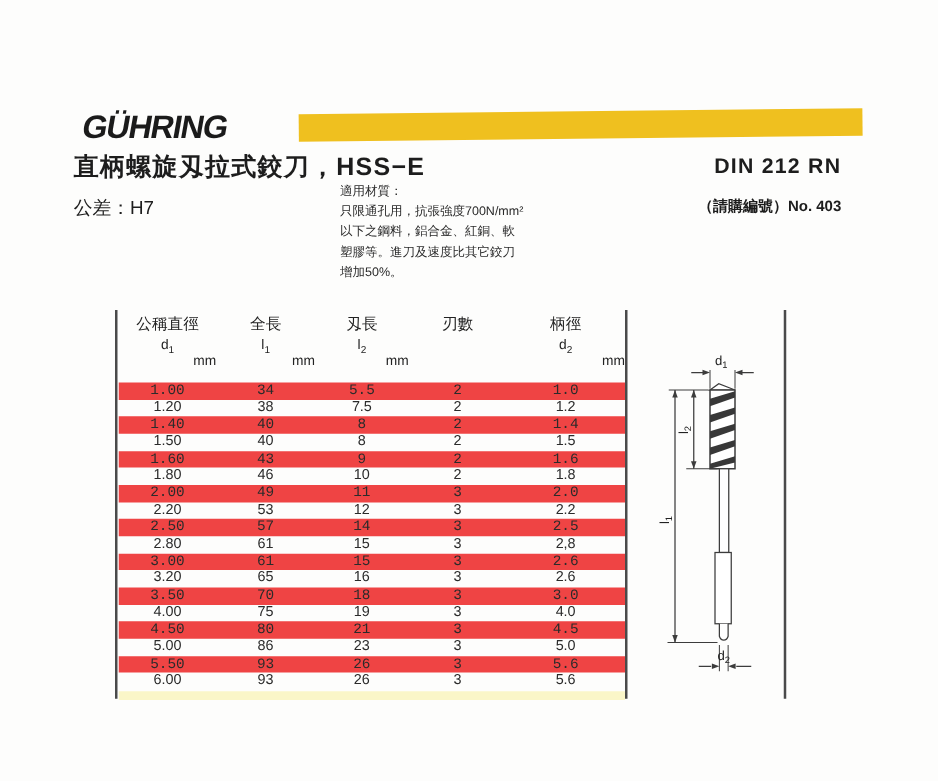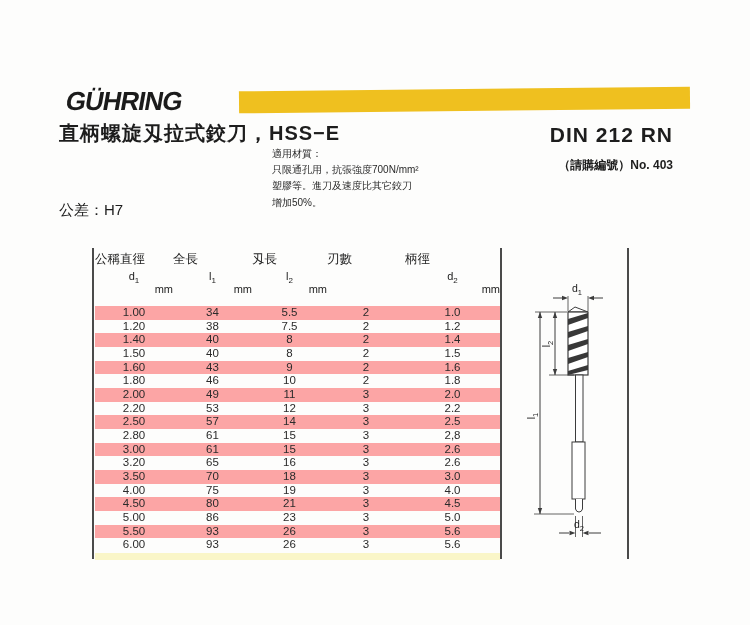--- a/index.html
+++ b/index.html
@@ -8,41 +8,41 @@
 
   
   .logo{position:absolute;left:66px;top:86px;font-size:26px;font-weight:900;
     letter-spacing:-1px;transform:skewX(-10deg);color:#1b1b1b;
     font-family:"Liberation Sans",sans-serif;}
   .banner{position:absolute;left:239px;top:89px;width:451px;height:22px;
     background:#efc01f;transform:rotate(-0.6deg);}
   .title{position:absolute;left:59px;top:120px;font-size:20px;font-weight:bold;
     letter-spacing:1px;white-space:nowrap;}
   .din{position:absolute;left:420px;top:123px;width:253px;text-align:right;
-    font-size:21px;font-weight:bold;letter-spacing:1px;}
-  .tolerance{position:absolute;left:59px;top:157px;font-size:15px;margin-top:44px;}
+    font-size:17px;font-weight:bold;letter-spacing:1px;}
+  .tolerance{position:absolute;left:59px;top:157px;font-size:15px;}
   .order-no{position:absolute;left:420px;top:157px;width:253px;text-align:right;
     font-size:12px;font-weight:bold;}
   .material{position:absolute;left:272px;top:146px;width:225px;
     font-size:10px;line-height:16.2px;color:#2a2a2a;}
 
   
   .vline{position:absolute;top:248px;height:311px;background:#4a4a4a;}
   .vline.l{left:92px;width:2px;}
   .vline.r{left:500px;width:1.5px;}
   .vline.d{left:627px;width:1.5px;}
 
   .table-area{position:absolute;left:95px;top:250px;width:405px;}
   .grid5{display:grid;grid-template-columns:78px 79px 75px 78px 95px;}
-  .th{font-size:12.5px;text-align:left;height:20px;line-height:18px;color:#222;}
+  .th{font-size:12.5px;text-align:center;height:20px;line-height:18px;color:#222;}
   .tsub{font-size:11px;text-align:center;height:13px;line-height:13px;color:#222;}
   .tunit{font-size:11px;text-align:right;height:12px;line-height:12px;color:#222;}
   .spacer{height:11px;}
   .trow{display:grid;grid-template-columns:78px 79px 75px 78px 95px;height:13.68px;}
-  .trow.stripe{background:#fca5a5;}
+  .trow.stripe{background:#ef4444;font-family:Liberation Mono, monospace;}
   .tcell{font-size:11.5px;line-height:13.68px;text-align:center;color:#2b2b2b;}
   .tailstrip{height:7px;background:#faf6c8;margin-top:1px;}
   sub{font-size:8px;}
 
   
   .drawing{position:absolute;left:505px;top:252px;width:125px;height:306px;}
   .drawing svg{display:block;}
 </style>
 </head>
 <body>
@@ -52,20 +52,21 @@
   <div class="logo">GÜHRING</div>
   <div class="banner"></div>
   <div class="title">直柄螺旋刄拉式鉸刀，HSS−E</div>
   <div class="din">DIN 212 RN</div>
   <div class="tolerance">公差：H7</div>
   <div class="order-no">（請購編號）No. 403</div>
 
   <div class="material">
     <div>適用材質：</div>
     <div>只限通孔用，抗張強度700N/mm²</div>
+    <div>以下之鋼料，鋁合金、紅銅、軟</div>
     <div>塑膠等。進刀及速度比其它鉸刀</div>
     <div>增加50%。</div>
   </div>
 
   <div class="vline l"></div>
   <div class="vline r"></div>
   <div class="vline d"></div>
 
   <div class="table-area">
     <div class="grid5">

